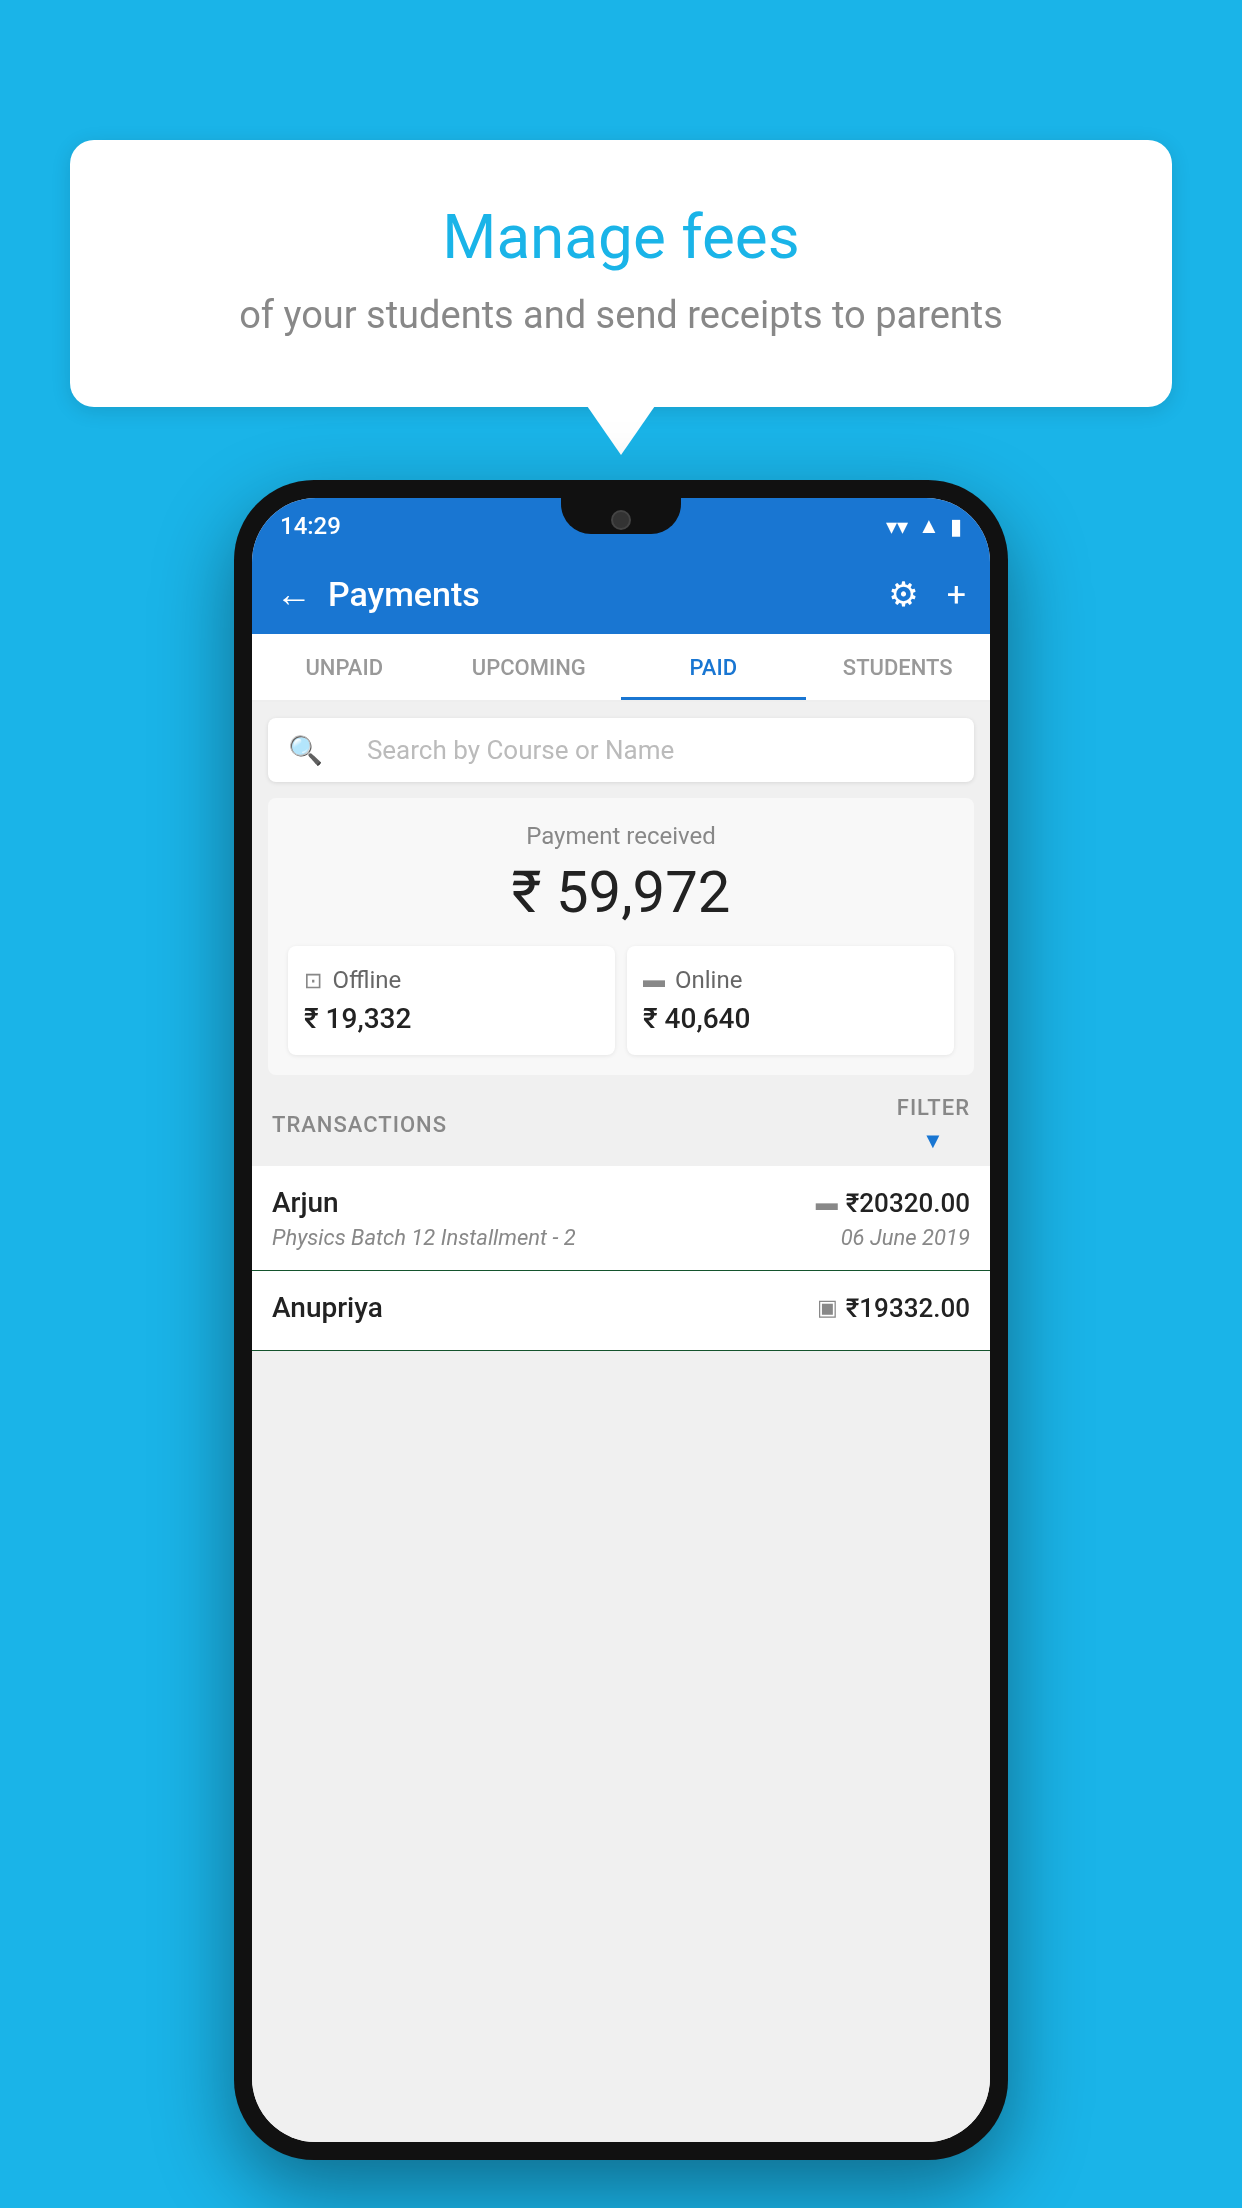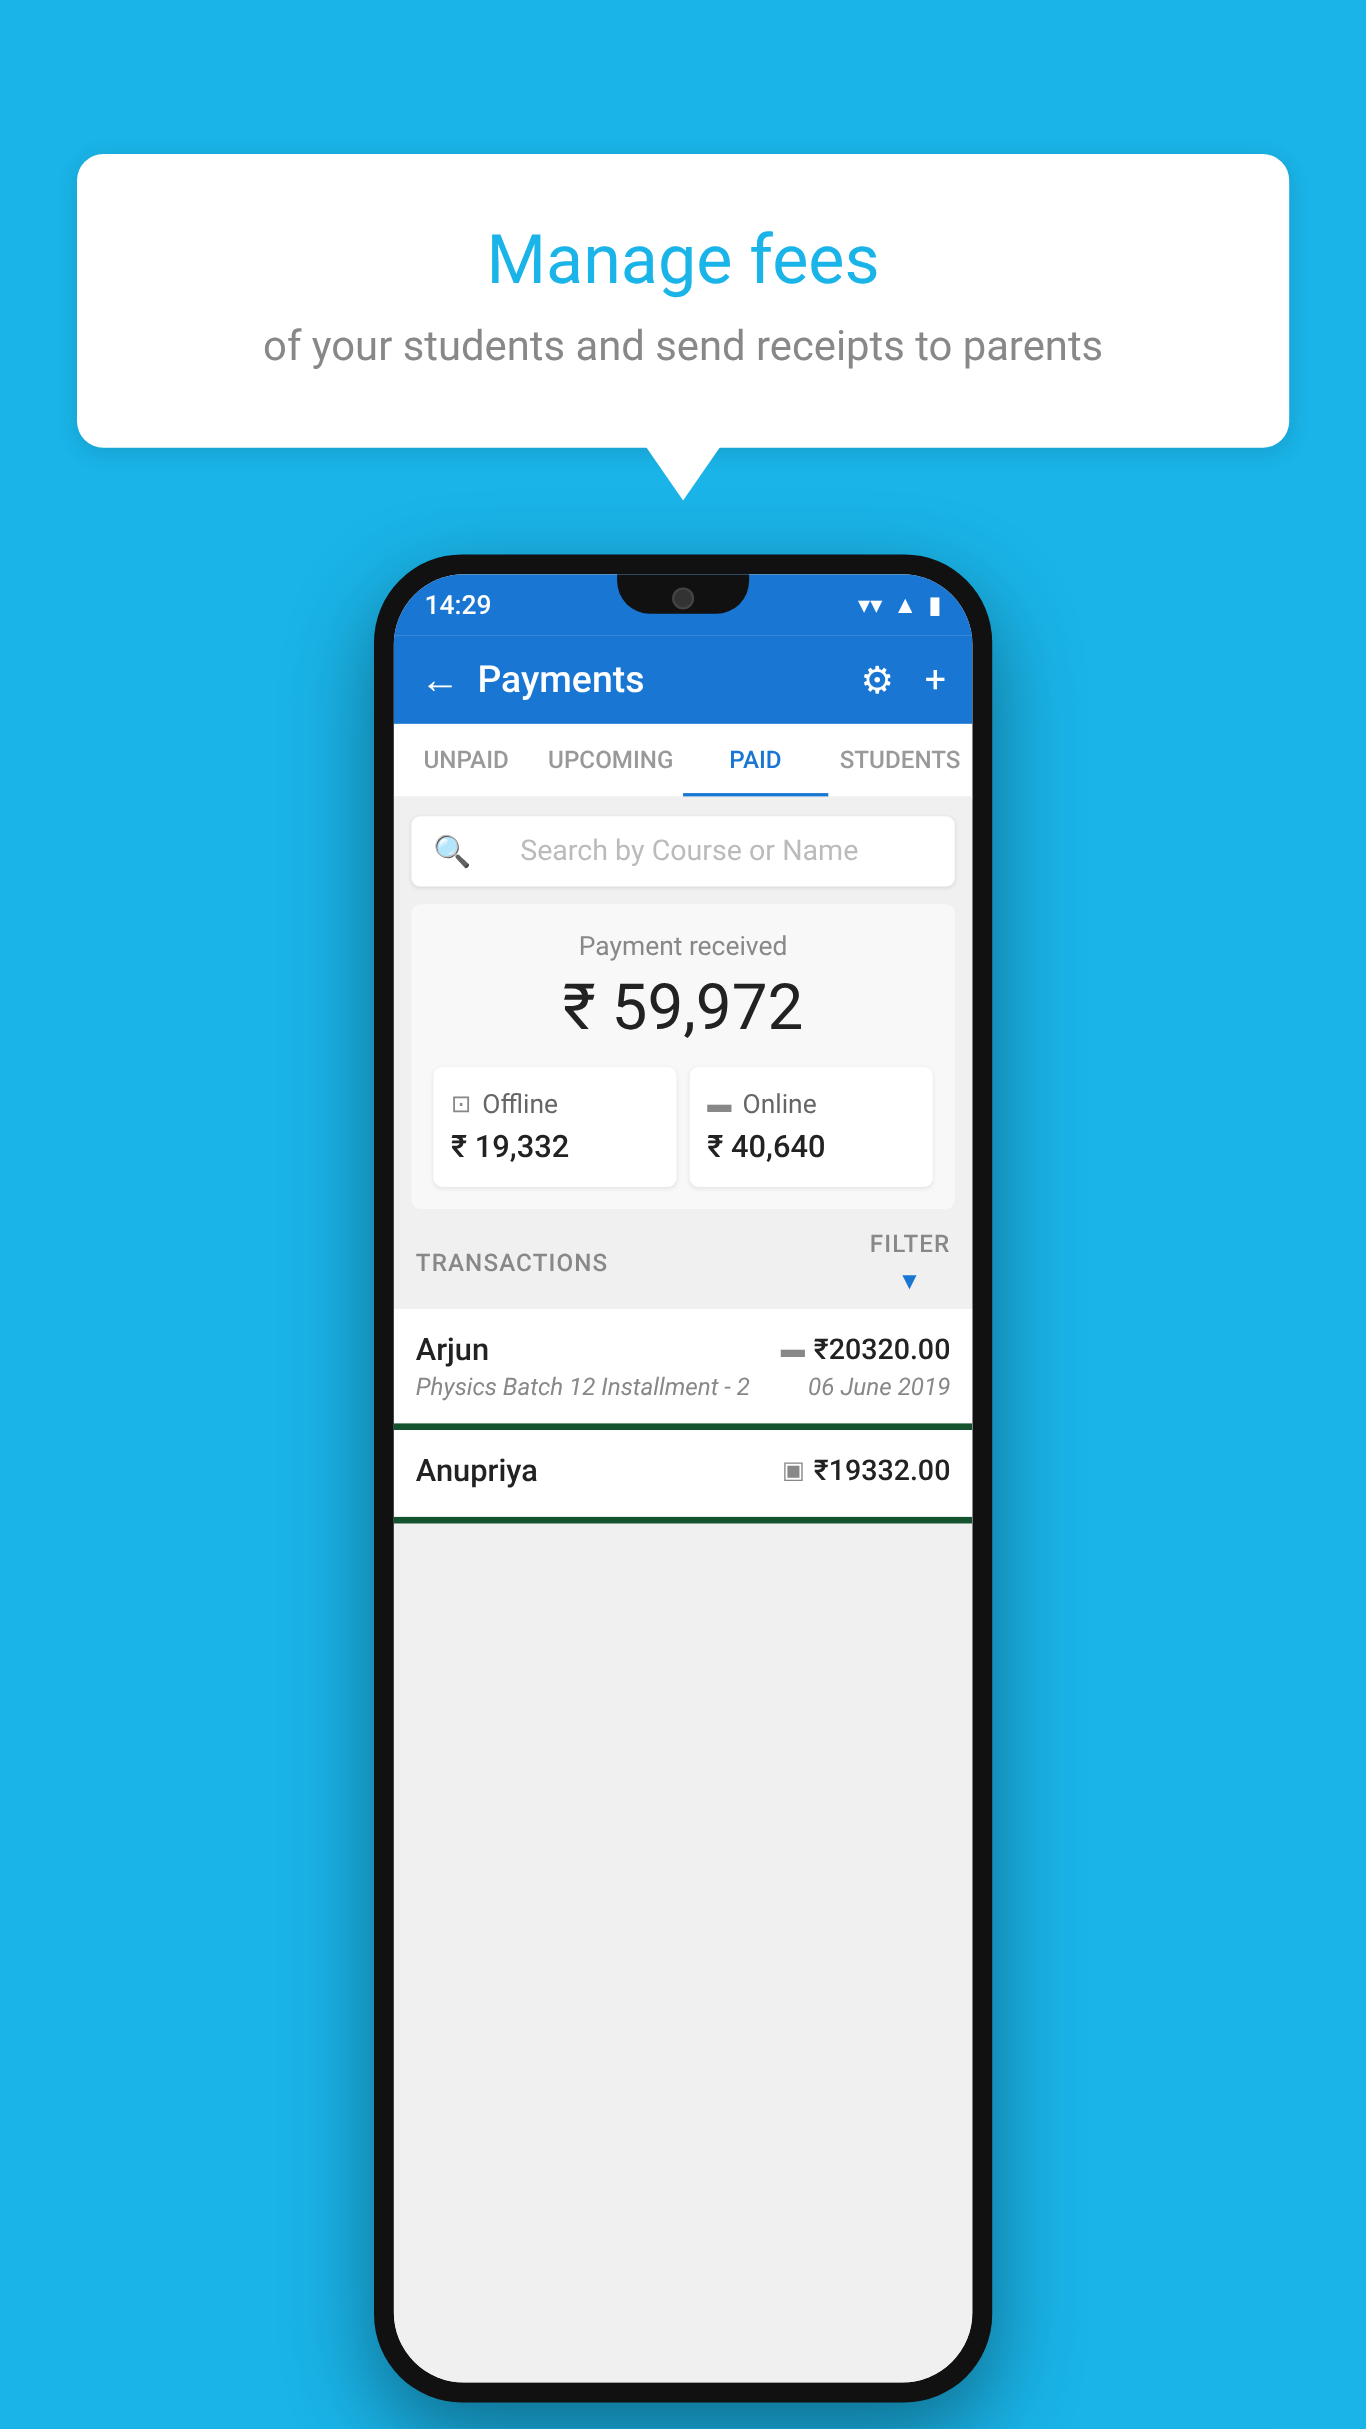--- a/index.html
+++ b/index.html
@@ -45,24 +45,24 @@
     }
     .bubble-subtitle {
       font-size: 38px;
       color: #888;
       font-weight: 400;
     }
 
     
     .phone-frame {
       position: absolute;
-      top: 504px;
+      top: 480px;
       left: 50%;
       transform: translateX(-50%);
-      width: 562px;
+      width: 774px;
       height: 1680px;
       background: #111;
       border-radius: 80px;
       box-shadow: 0 30px 80px rgba(0,0,0,0.4);
       overflow: hidden;
     }
 
     
     .phone-frame::before {
       content: '';
@@ -332,21 +332,21 @@
       color: #1976d2;
       font-size: 22px;
     }
 
     
     .transaction-list {
       background: white;
     }
     .transaction-item {
       padding: 20px 20px;
-      border-bottom: 6px solid #14532d;
+      border-bottom: 1px solid #14532d;
     }
     .transaction-row-top {
       display: flex;
       justify-content: space-between;
       align-items: center;
       margin-bottom: 6px;
     }
     .transaction-name {
       font-size: 28px;
       font-weight: 500;

